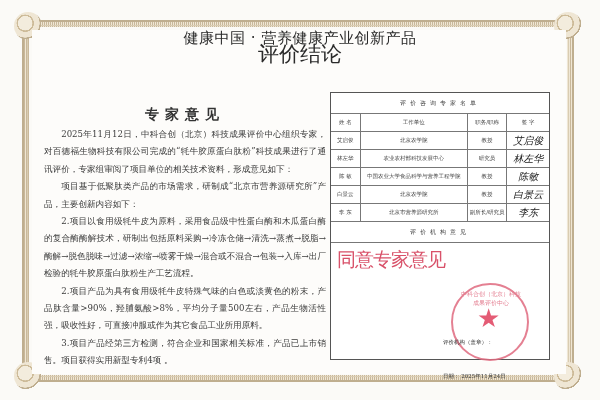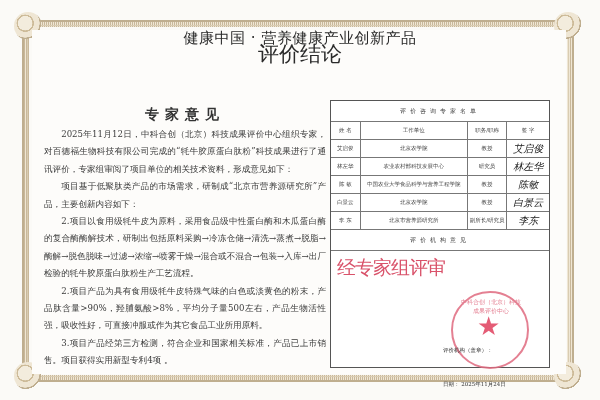--- a/index.html
+++ b/index.html
@@ -15,21 +15,21 @@
   .corner{position:absolute;width:28px;height:28px;border-radius:50%;
     background:radial-gradient(circle at 40% 40%,#f3ecdd 0 30%,#cdbb99 31% 36%,#efe6d4 37% 60%,#bfae8f 61% 66%,transparent 67%);}
   .c-tl{left:14px;top:12px;} .c-tr{right:18px;top:12px;} .c-bl{left:14px;bottom:10px;} .c-br{right:18px;bottom:10px;}
   .paper{position:absolute;left:32px;top:30px;width:534px;height:344px;background:#fdfcfa;}
   .title{position:absolute;left:0;width:600px;text-align:center;font-family:"DejaVu Sans",sans-serif;color:#2a2a2a;}
   .t1{top:29px;font-size:15px;letter-spacing:0.5px;}
   .t2{top:40px;font-size:21px;}
   .left{position:absolute;left:44px;top:104px;width:282px;font-size:8.6px;line-height:17.4px;color:#3a3a3a;}
   .left h2{margin:0 0 2px 0;text-align:center;font-weight:bold;font-size:14px;letter-spacing:6px;line-height:20px;color:#333;}
   .left p{margin:0;text-indent:2em;text-align:justify;}
-  .table{position:absolute;left:330px;top:100px;width:220px;height:268px;border:1px solid #555;box-sizing:border-box;background:#fff;font-size:5.5px;color:#444;}
+  .table{position:absolute;left:330px;top:92px;width:220px;height:268px;border:1px solid #555;box-sizing:border-box;background:#fff;font-size:5.5px;color:#444;}
   .row{display:flex;border-bottom:1px solid #777;height:17px;align-items:center;}
   .row .c{height:100%;display:flex;align-items:center;justify-content:center;border-right:1px solid #777;box-sizing:border-box;}
   .row .c:last-child{border-right:none;}
   .cap{justify-content:center;letter-spacing:4px;font-size:6px;height:20px;}
   .w1{width:30px;} .w2{width:108px;} .w3{width:40px;} .w4{width:42px;}
   .sig{font-family:"DejaVu Serif",serif;font-style:italic;font-size:10px;color:#222;}
   .opinion-area{position:relative;height:155px;}
   .stamp-text{position:absolute;left:6px;top:4px;font-family:"DejaVu Sans",sans-serif;font-size:19px;color:#d9526a;letter-spacing:-1px;}
   .seal{position:absolute;left:120px;top:40px;width:78px;height:78px;border-radius:50%;border:2px solid #e06b80;box-sizing:border-box;opacity:0.85;}
   .seal .star{position:absolute;left:24px;top:20px;font-size:26px;color:#e0405e;line-height:26px;}
@@ -93,21 +93,21 @@
     <div class="c w4 sig">白景云</div>
   </div>
   <div class="row">
     <div class="c w1">李 东</div>
     <div class="c w2">北京市营养源研究所</div>
     <div class="c w3">副所长/研究员</div>
     <div class="c w4 sig">李东</div>
   </div>
   <div class="row cap">评价机构意见</div>
   <div class="opinion-area">
-    <div class="stamp-text">经专家组评审</div>
+    <div class="stamp-text">同意专家意见</div>
     <div class="seal">
       <div class="ring">中科合创（北京）科技成果评价中心</div>
       <div class="star">★</div>
     </div>
     <div class="org-label">评价机构（盖章）：</div>
     <div class="date">
       <span>日期：</span>
       <span>2025年11月24日</span>
     </div>
   </div>

